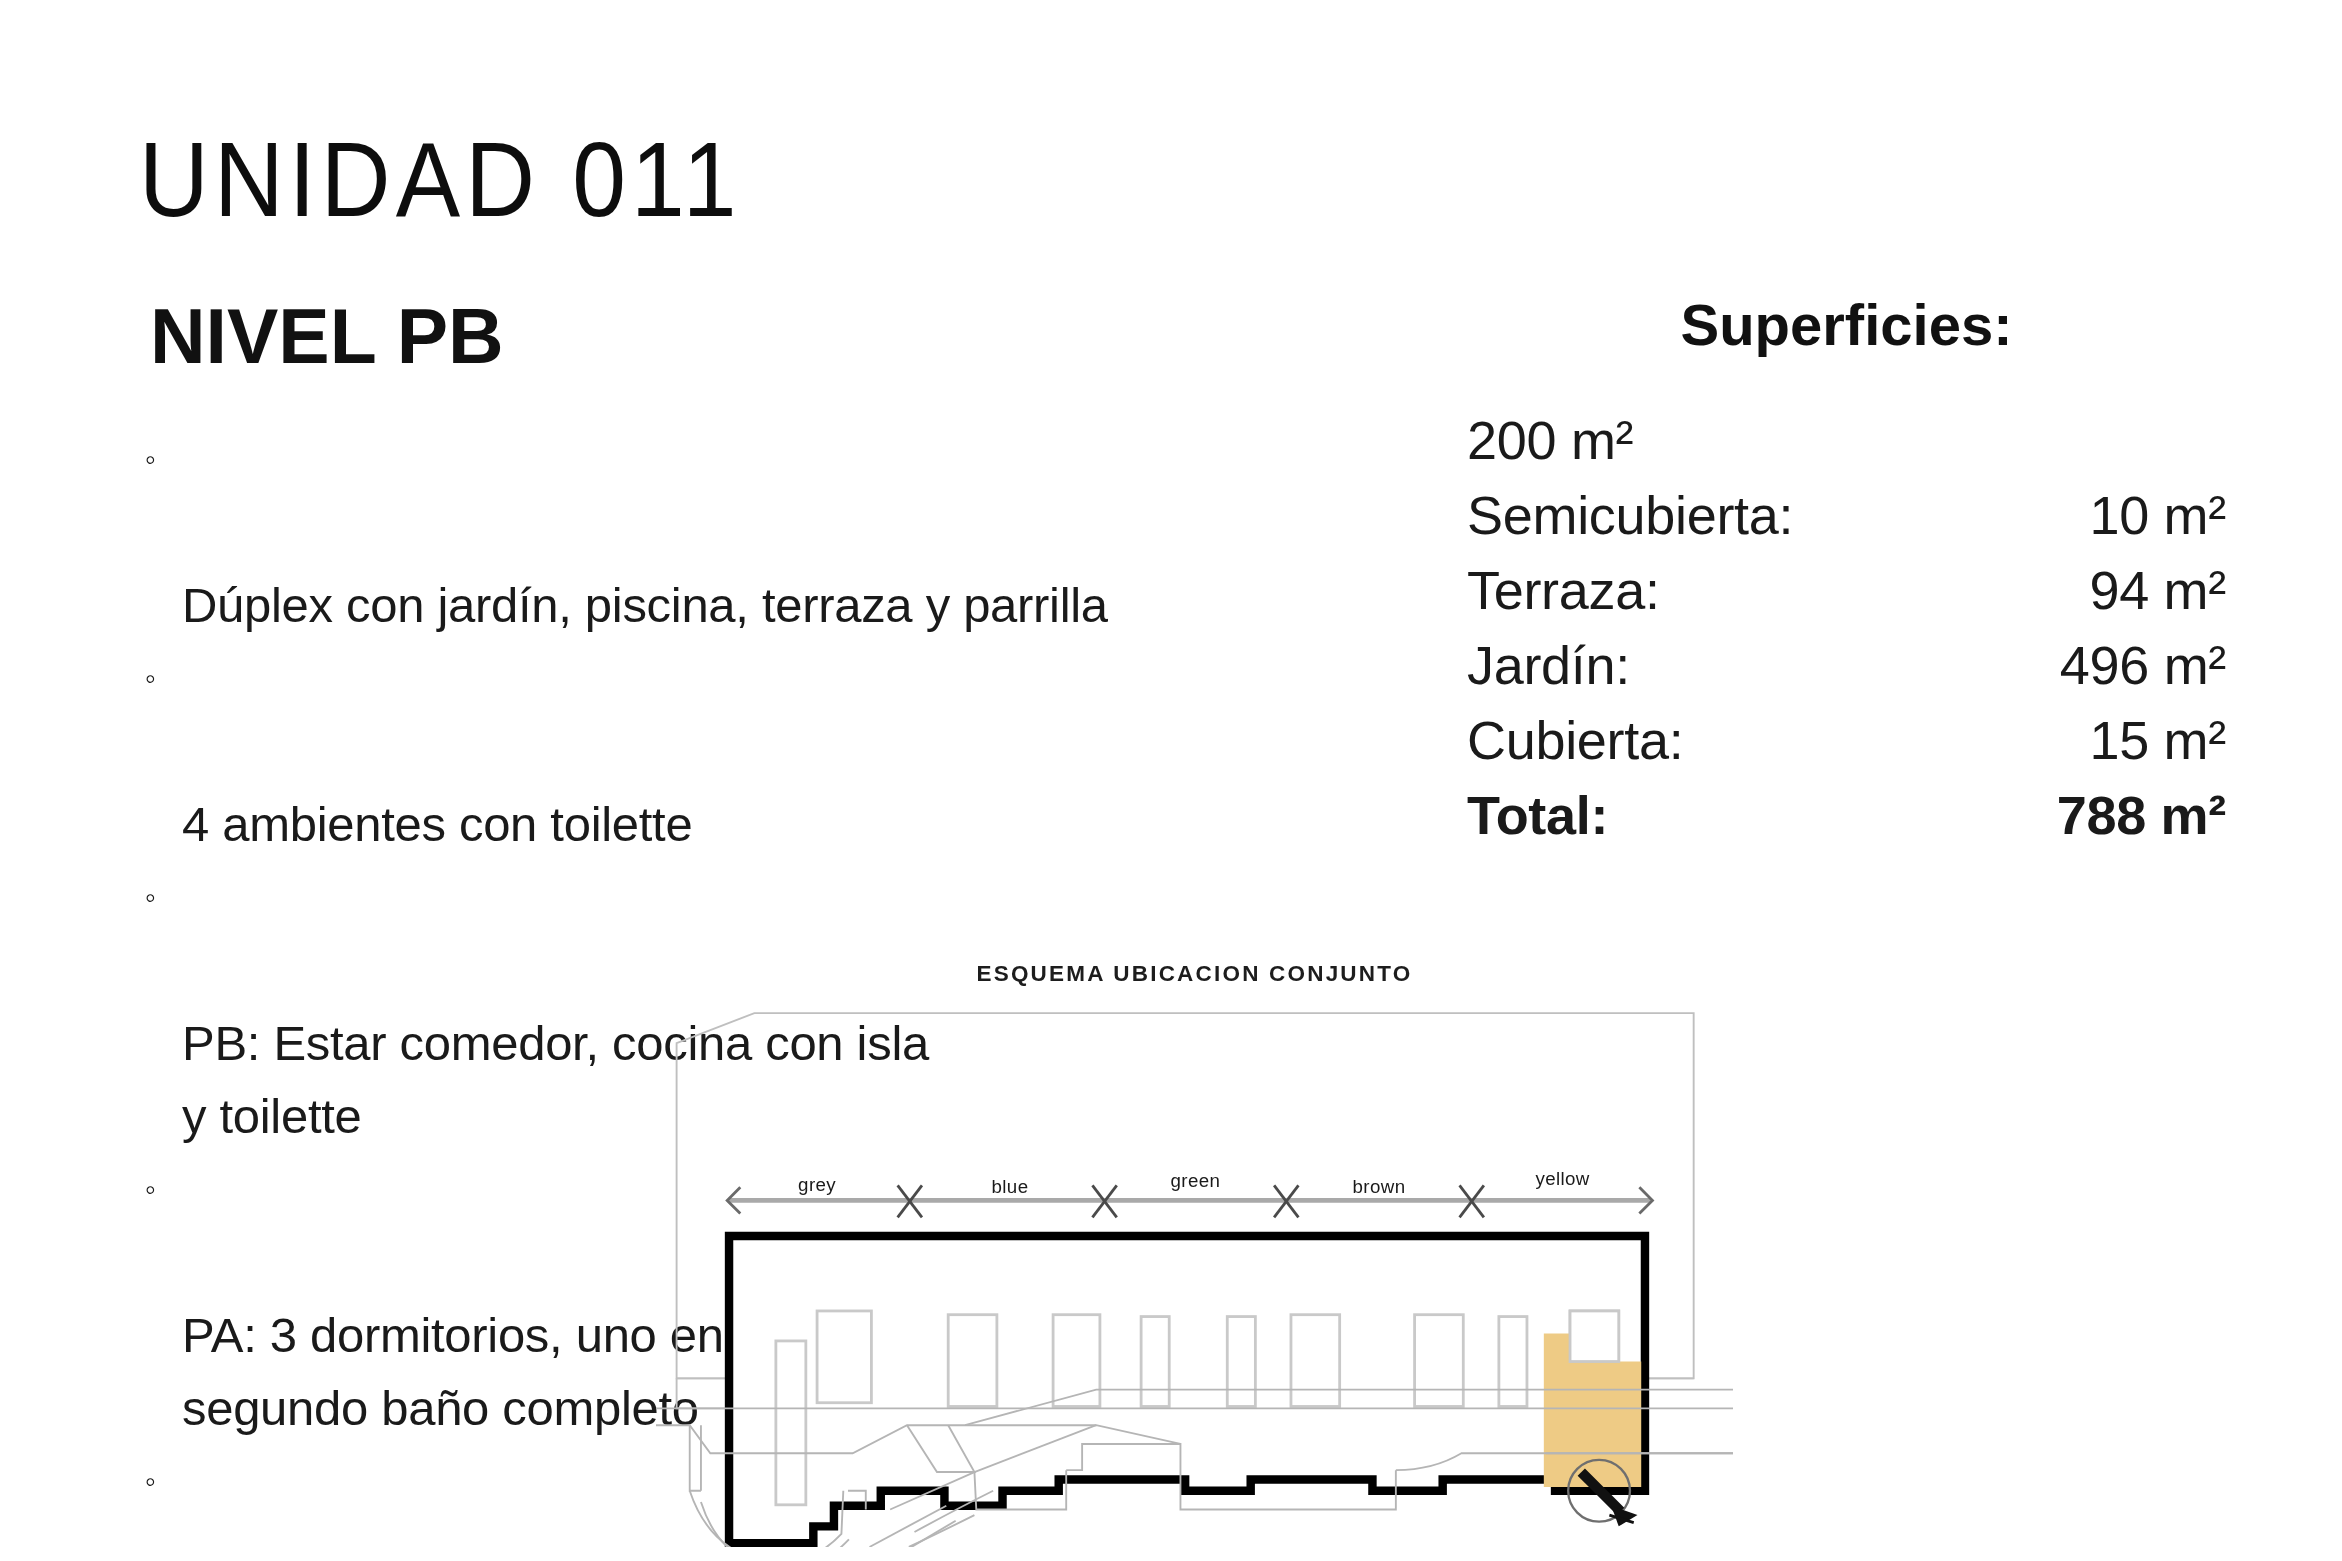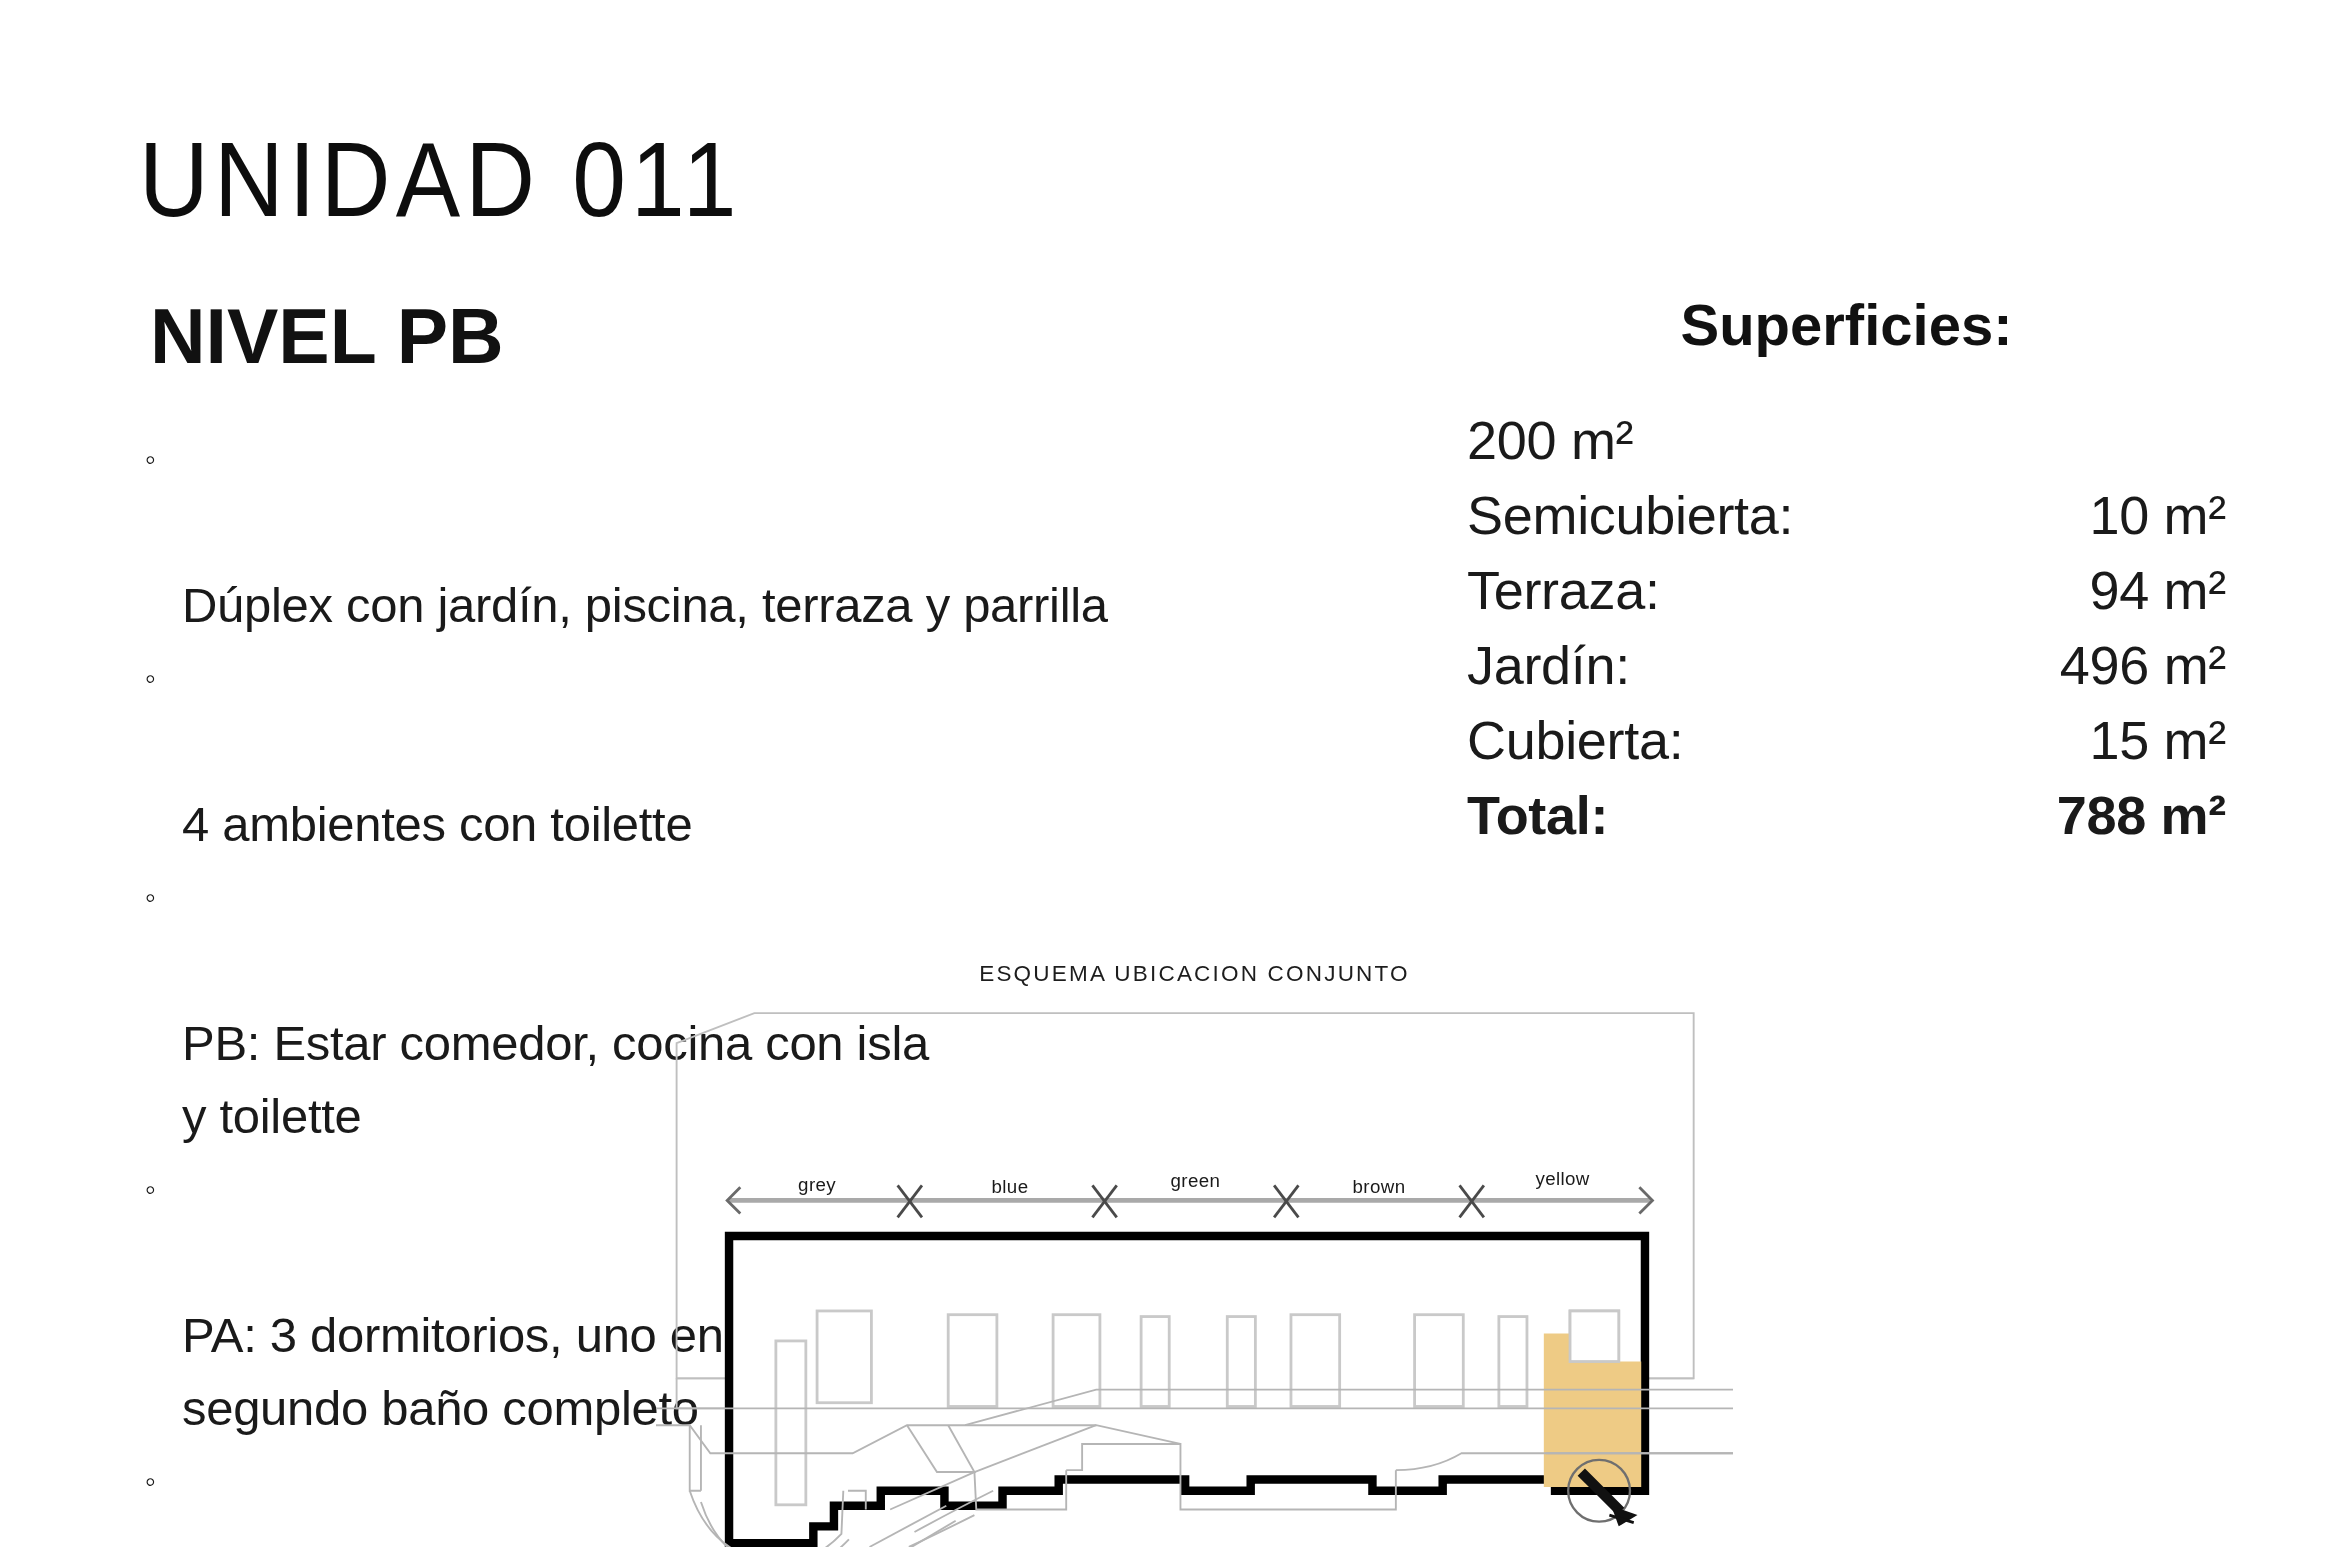--- a/index.html
+++ b/index.html
@@ -113,21 +113,21 @@
   }
   #scheme-caption {
     position: absolute;
     left: 0;
     top: 0;
     width: 1077px;
     text-align: center;
     font-size: 22.5px;
     letter-spacing: 2.2px;
     color: #1d1d1d;
-    font-weight: 400;
+    font-weight: 700;
     white-space: nowrap;
   }
   #scheme-svg {
     position: absolute;
     left: 0;
     top: 24px;
   }
   .dim-label {
     font-family: "Liberation Sans", sans-serif;
     font-size: 20px;

